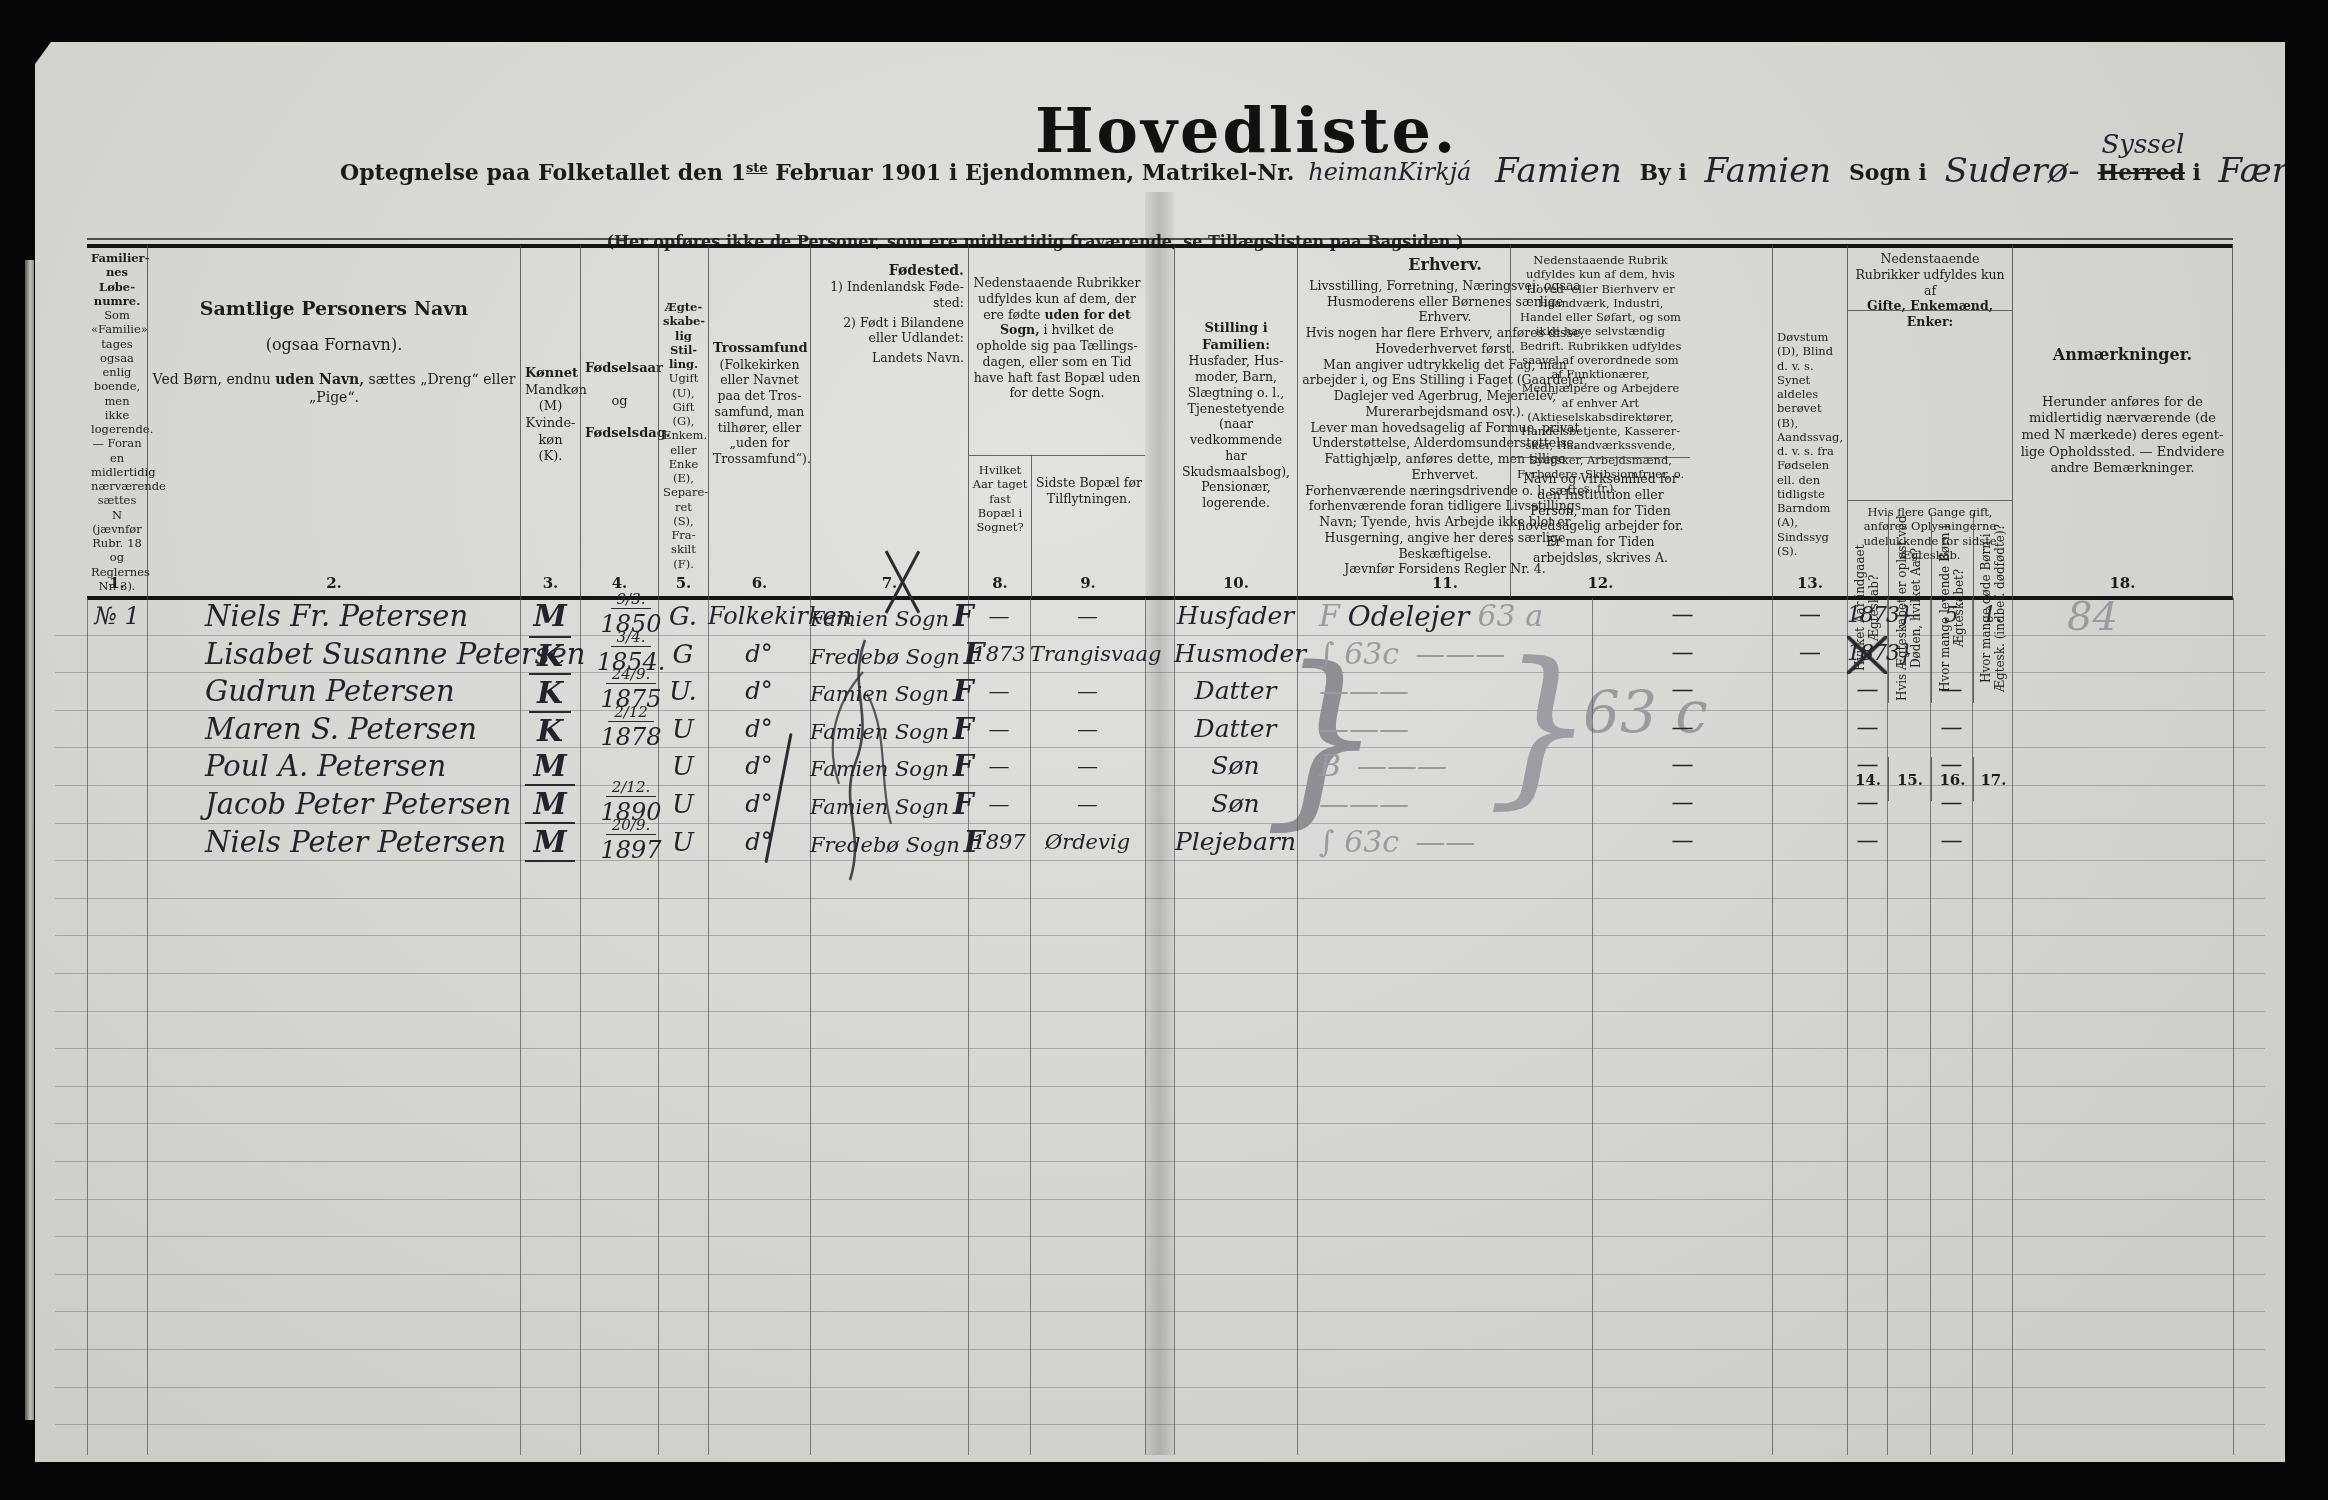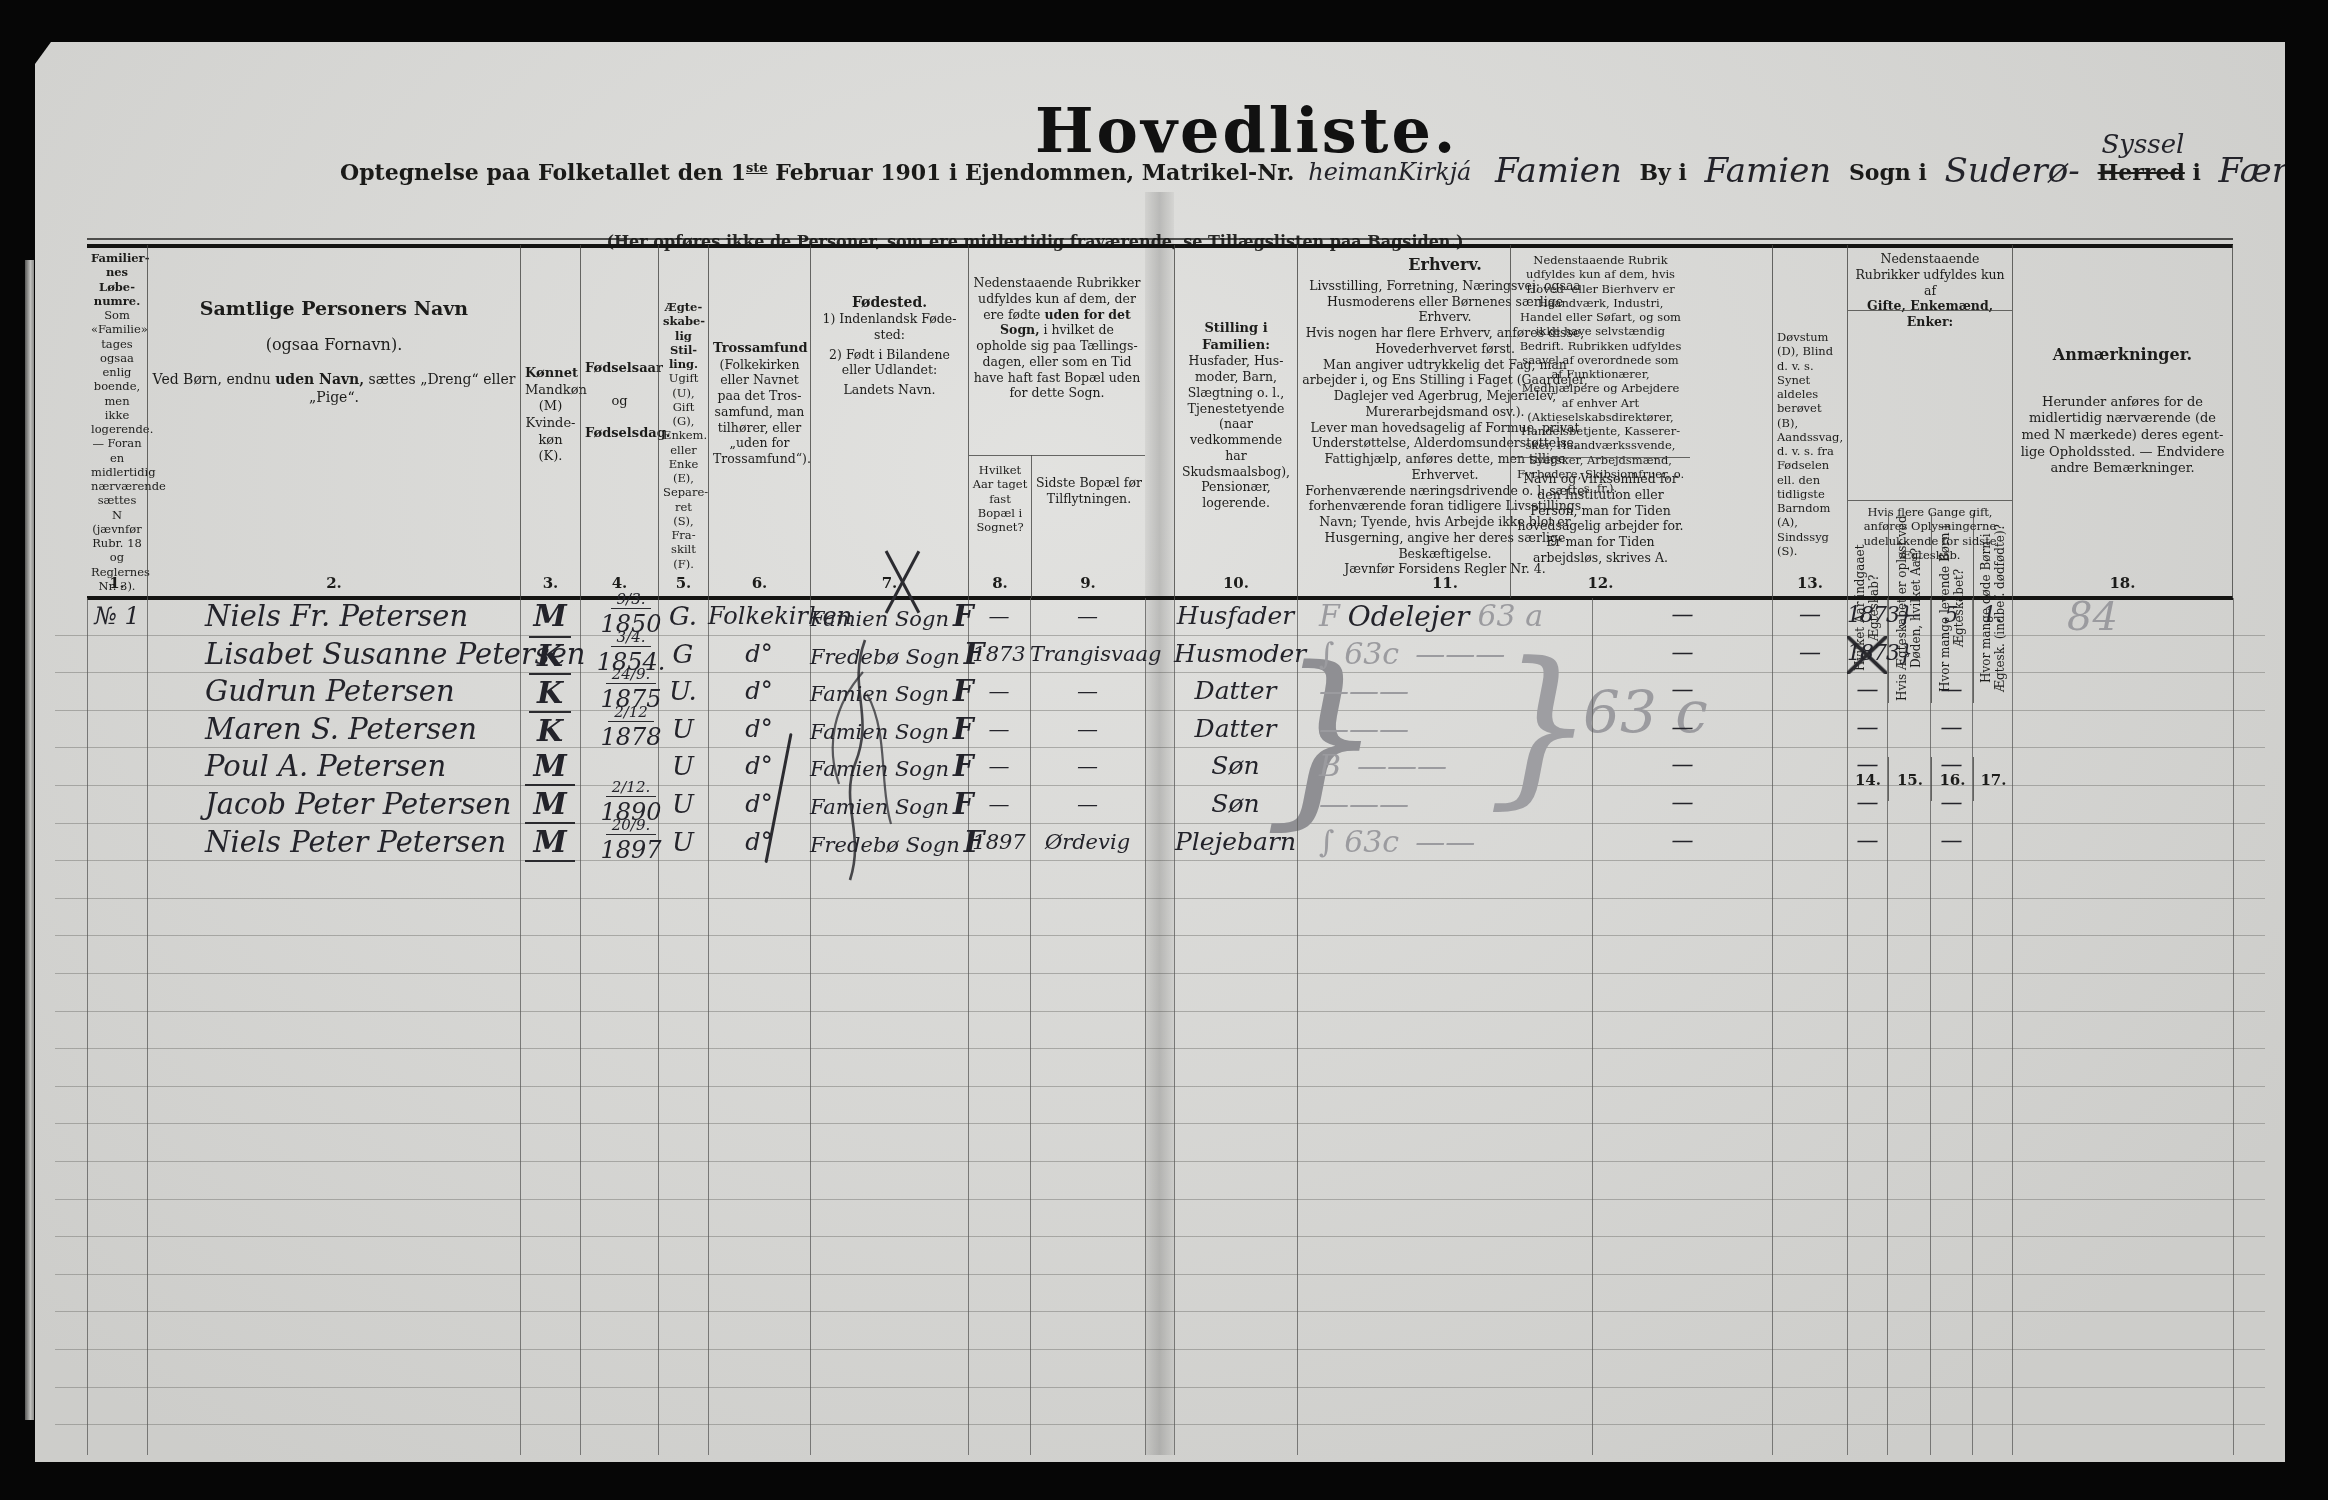--- a/index.html
+++ b/index.html
@@ -181,21 +181,21 @@
 
   <div class="hcol" style="left:673px;width:102px;">
     <div class="h-pad t12" style="padding-top:95px;">
       <span class="h-title t13">Trossamfund</span><br>
       <span>(Folkekirken eller Navnet paa det Tros­samfund, man tilhører, eller „uden for Trossamfund“).</span>
     </div>
     <div class="colnum">6.</div>
   </div>
 
   <div class="hcol" style="left:775px;width:158px;">
-    <div class="h-pad t12" style="padding-top:48px;">
+    <div class="h-pad t12" style="padding-top:16px;text-align:right;">
       <div class="h-title t14">Fødested.</div>
       <div>1) Indenlandsk Føde­sted:</div>
       <div style="margin-top:4px;">2) Født i Bilandene eller Udlandet:</div>
       <div style="margin-top:4px;">Landets Navn.</div>
     </div>
     <div class="colnum">7.</div>
   </div>
 
   <div class="hcol" style="left:933px;width:177px;">
     <div class="h-pad t12" style="padding-top:30px;">

